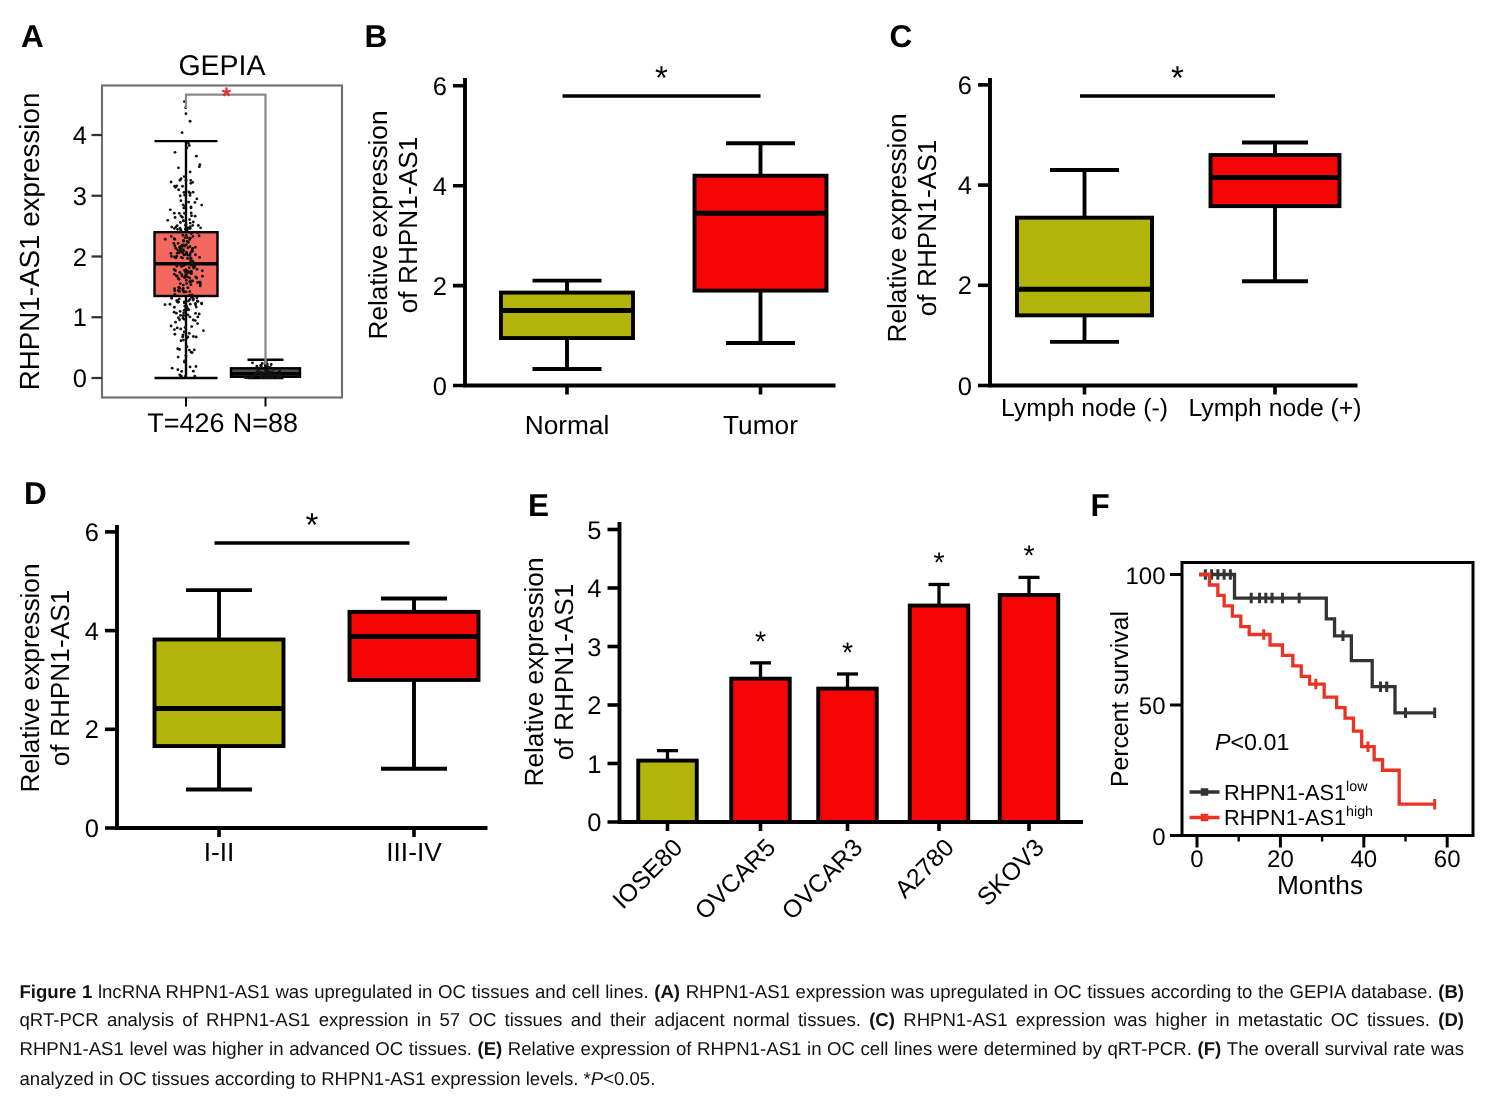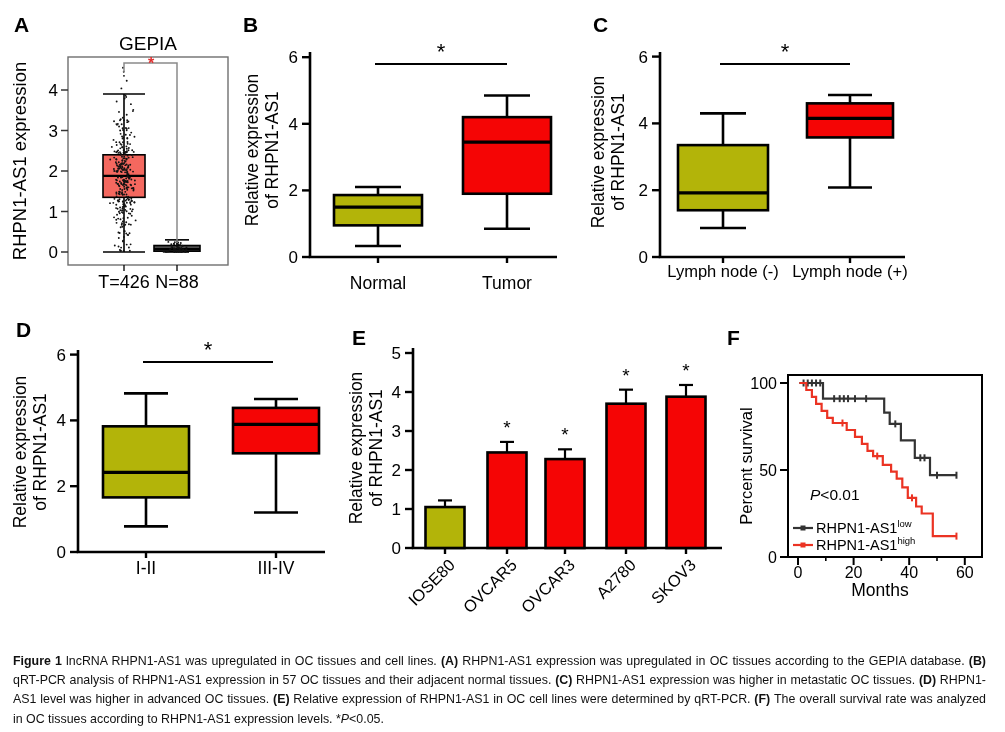--- a/index.html
+++ b/index.html
@@ -15,21 +15,21 @@
   .p-C{left:560px;top:0;width:445px;height:308px;}
   .p-D{left:0;top:312px;width:332px;height:318px;}
   .p-E{left:330px;top:312px;width:395px;height:335px;}
   .p-F{left:690px;top:312px;width:315px;height:335px;}
   .p-A .letter{left:14px;top:13px;}
   .p-B .letter{left:8px;top:13px;}
   .p-C .letter{left:33px;top:13px;}
   .p-D .letter{left:16px;top:6px;}
   .p-E .letter{left:22px;top:14px;}
   .p-F .letter{left:37px;top:14px;}
-  .caption{position:absolute;left:13px;right:19px;top:652px;margin:0;
+  .caption{position:absolute;left:13px;right:29px;top:652px;margin:0;
            font-size:12.4px;line-height:1.55;color:#111;text-align:justify;}
 </style>
 </head>
 <body>
 
 <div class="figure-area">
   <section class="panel p-A">
     <span class="letter">A</span>
     <svg width="235" height="308">
         <rect x="68" y="57" width="160" height="208" fill="#fff" stroke="#6f6f6f" stroke-width="1.4"></rect>

